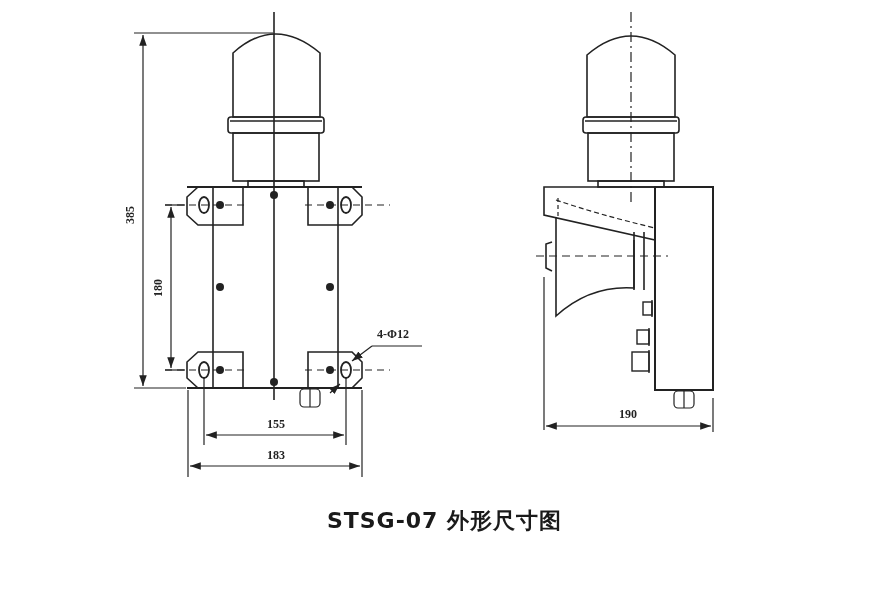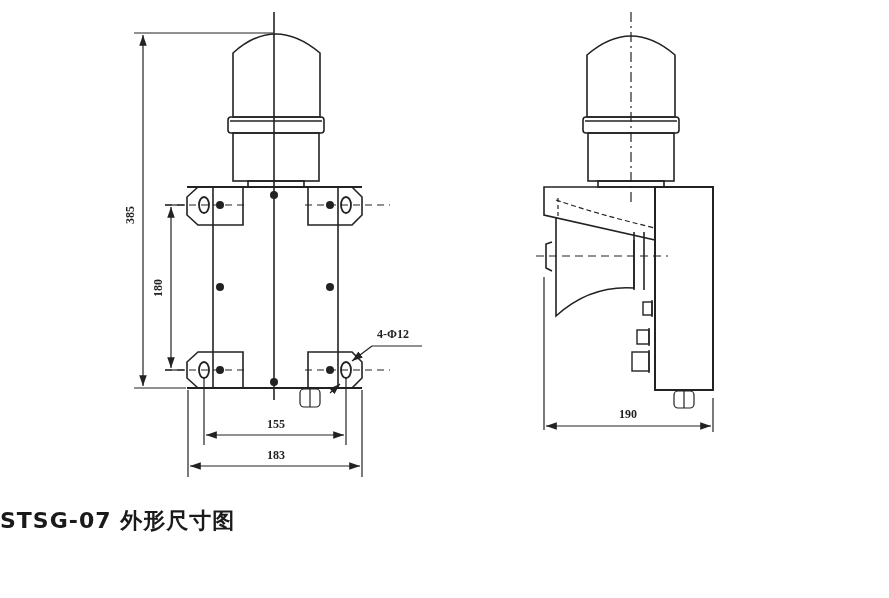--- a/index.html
+++ b/index.html
@@ -1,19 +1,19 @@
 <!DOCTYPE html>
 <html><head>
 <meta charset="utf-8">
 <style>
   html, body { margin: 0; padding: 0; background: #ffffff; }
   body { width: 889px; height: 598px; position: relative; overflow: hidden; font-family: "DejaVu Serif", serif; }
   #drawing { position: absolute; left: 0; top: 0; width: 889px; height: 598px; }
   .dim-text { font-family: "Liberation Serif", "DejaVu Serif", serif; font-size: 12px; font-weight: bold; fill: #222; }
-  .title { position: absolute; left: 0; width: 889px; top: 506px; font-family: "DejaVu Sans", "Liberation Sans", sans-serif; font-size: 22px; font-weight: bold; color: #1a1a1a; letter-spacing: 1px; }
+  .title { position: absolute; left: 0; width: 889px; top: 506px; text-align: center; font-family: "DejaVu Sans", "Liberation Sans", sans-serif; font-size: 22px; font-weight: bold; color: #1a1a1a; letter-spacing: 1px; }
 </style>
 </head>
 <body>
 
 <svg id="drawing" width="889" height="598" viewBox="0 0 889 598" xmlns="http://www.w3.org/2000/svg">
   <defs>
     <marker id="arr" viewBox="0 0 10 10" refX="10" refY="5" markerWidth="9" markerHeight="9" orient="auto-start-reverse">
       <path d="M0,1.5 L10,5 L0,8.5 Z" fill="#222"></path>
     </marker>
   </defs>

